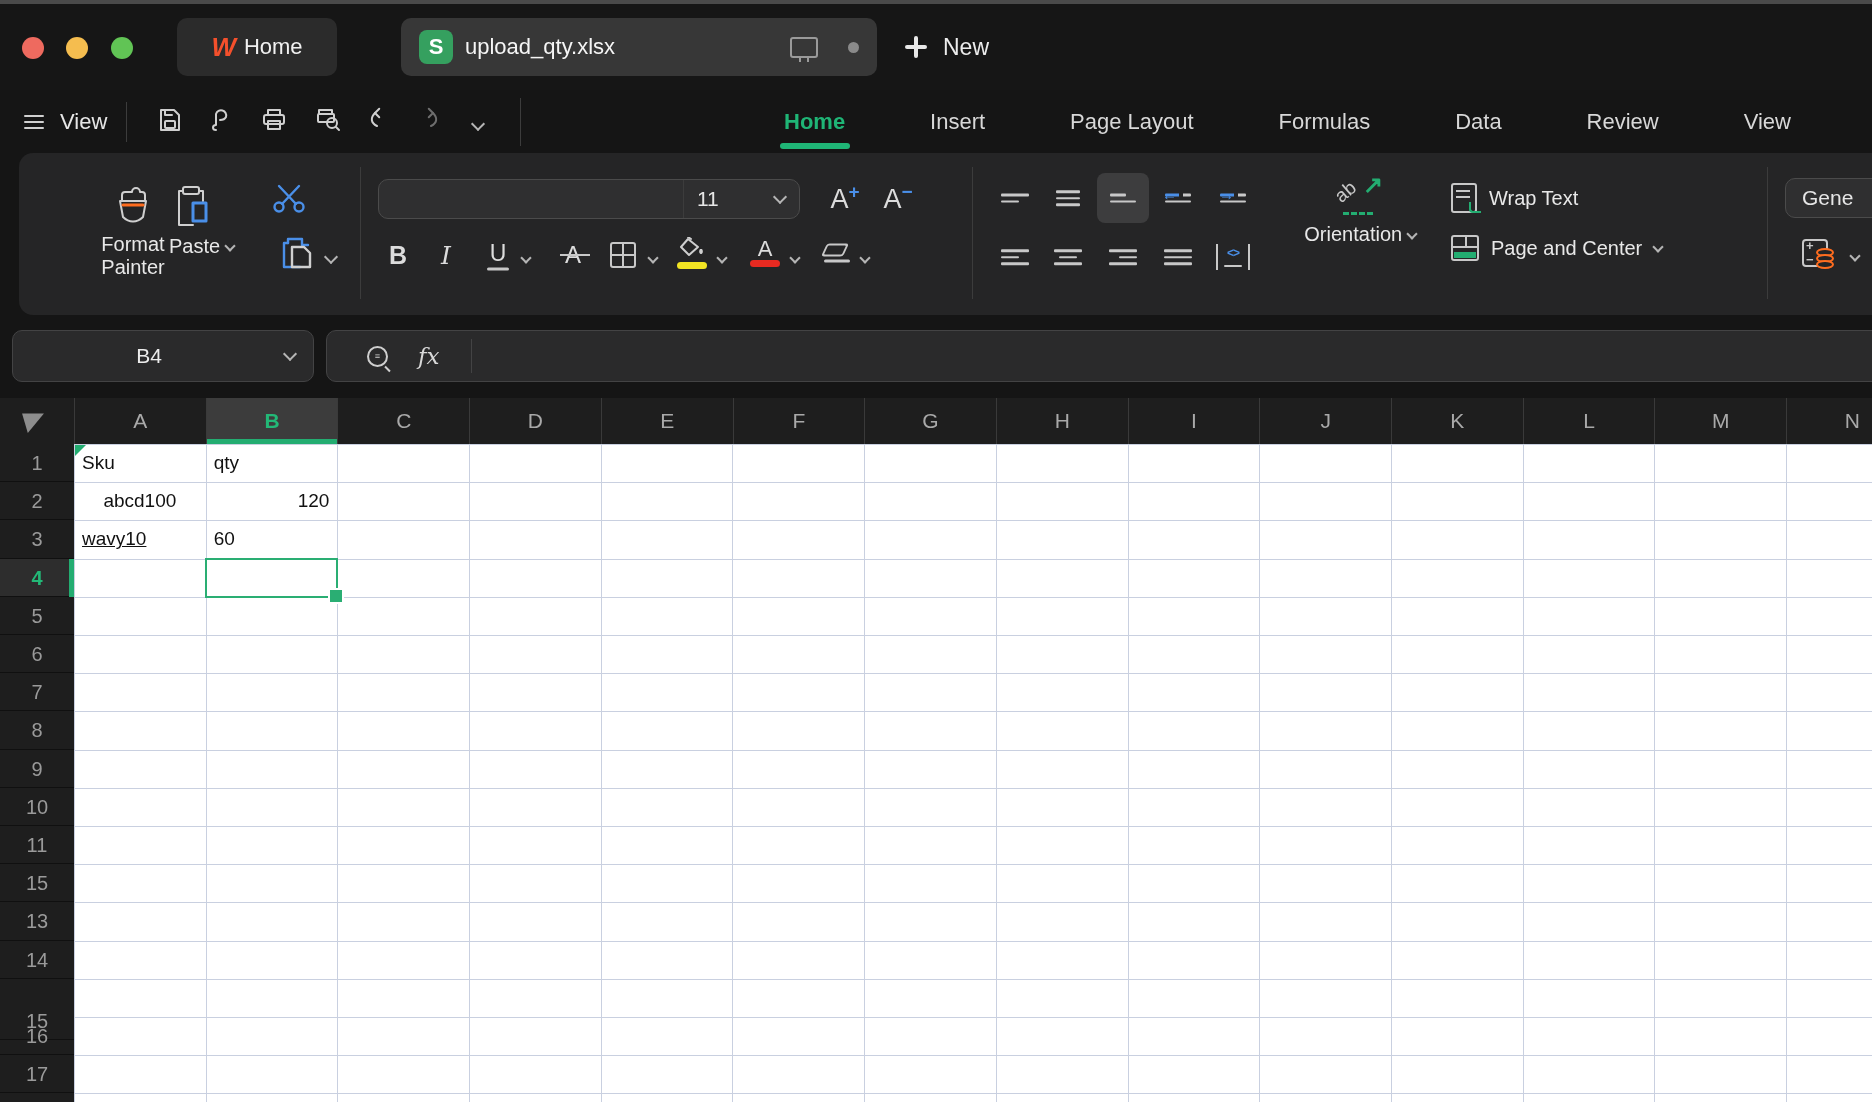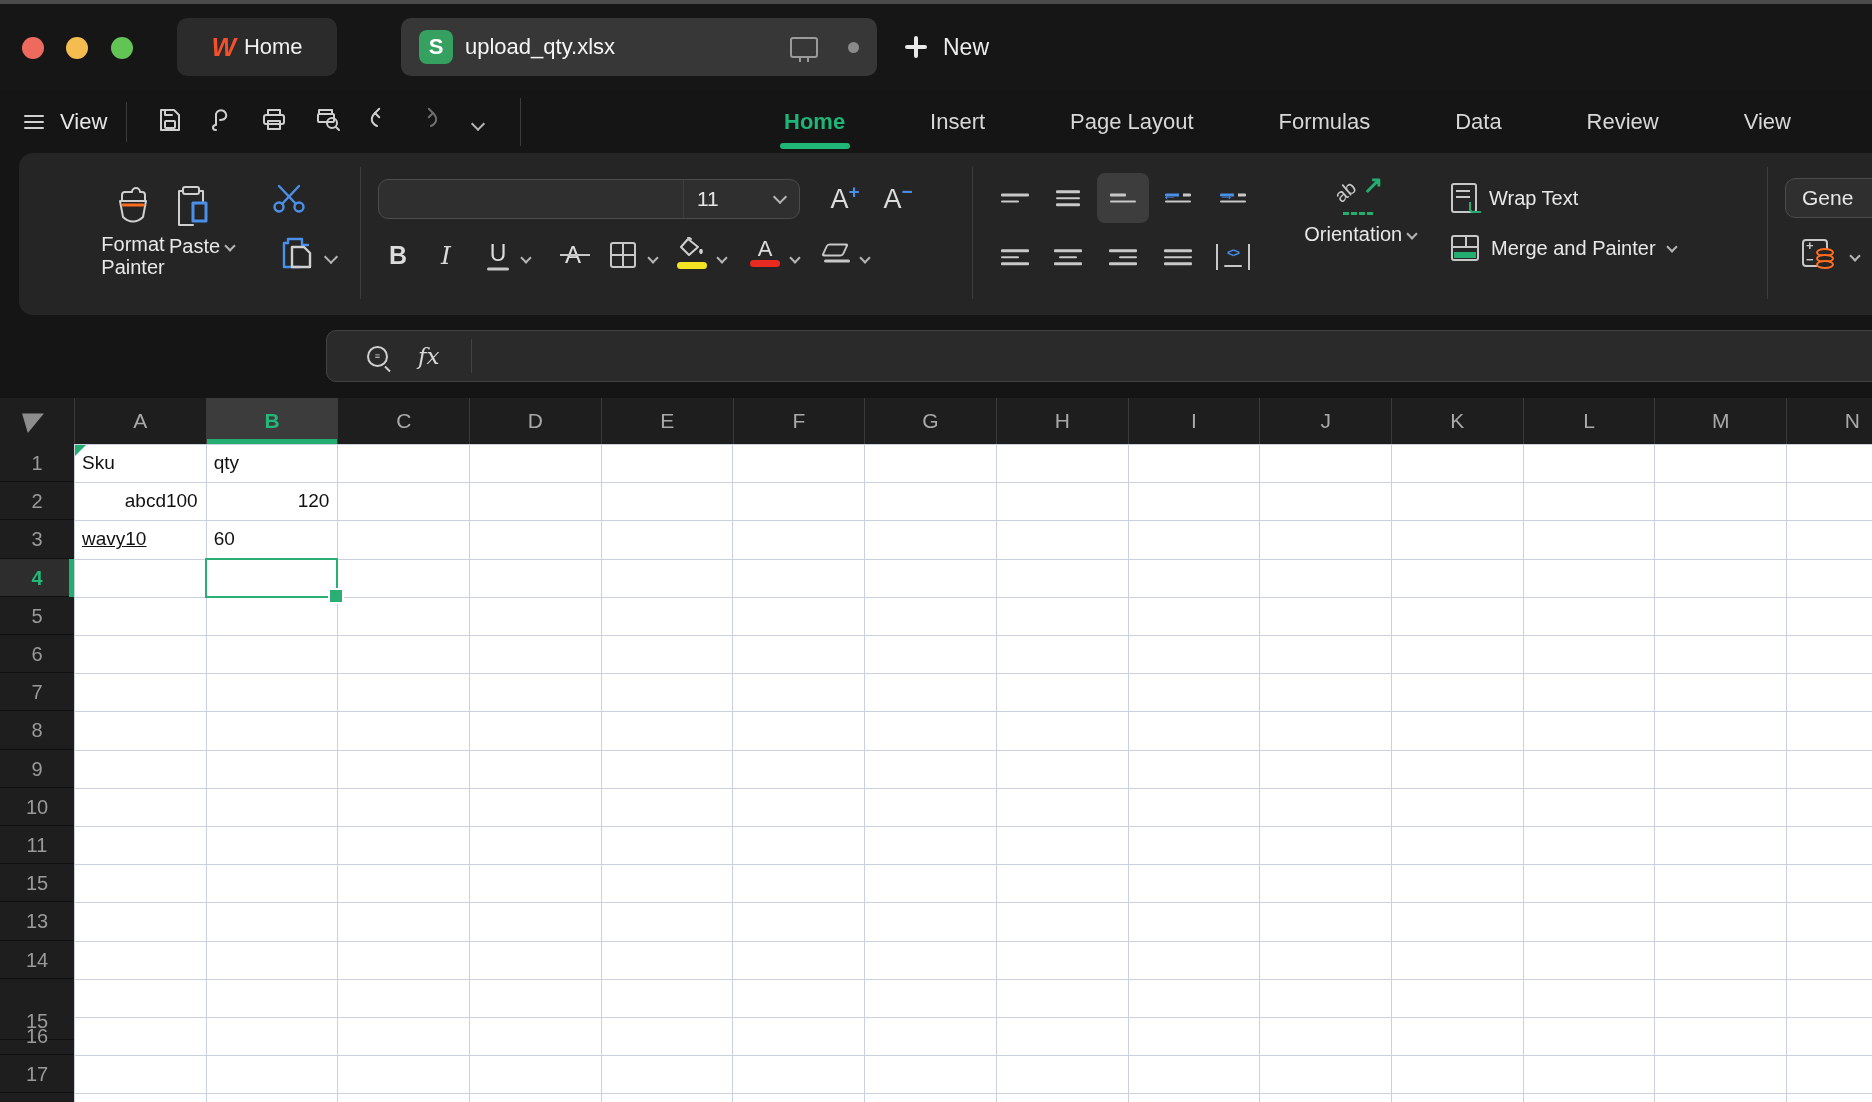--- a/index.html
+++ b/index.html
@@ -341,21 +341,21 @@
         <i style="position:absolute;right:-6px;bottom:-2px;width:10px;height:9px;border-left:2.5px solid #23ad71;border-bottom:2.5px solid #23ad71;border-radius:0 0 0 4px;"></i>
       </span>
       <span class="glabel">Wrap Text</span>
     </div>
     <div class="abs row" style="left:1432px;top:82px;gap:12px;">
       <span style="position:relative;width:28px;height:26px;border:2px solid #c8c8c8;border-radius:3px;box-sizing:border-box;">
         <i style="position:absolute;left:50%;top:0;width:2px;height:9px;background:#c8c8c8;"></i>
         <i style="position:absolute;left:0;top:9px;width:100%;height:2px;background:#c8c8c8;"></i>
         <i style="position:absolute;left:1px;bottom:1px;width:22px;height:6px;background:#23ad71;"></i>
       </span>
-      <span class="glabel">Merge and Painter</span>
+      <span class="glabel">Page and Center</span>
       <span class="chev" style="width:6px;height:6px;margin-top:-3px;"></span>
     </div>
 
     <div class="vdiv" style="left:1748px;top:14px;height:132px;"></div>
 
     <div class="combo row" style="left:1766px;top:25px;width:130px;height:40px;padding:0 16px;">
       <span style="font-size:21px;">Gene</span>
     </div>
     <span class="abs ctr" style="left:1796px;top:100px;">
       <span style="position:relative;display:block;width:26px;height:28px;border:2px solid #c8c8c8;border-radius:4px;box-sizing:border-box;">
@@ -364,20 +364,24 @@
         <span style="position:absolute;right:-8px;bottom:-4px;display:block;">
           <i style="display:block;width:14px;height:5px;border:2px solid #ff6d1f;border-radius:50%;margin-top:-3px;background:#252526;"></i>
           <i style="display:block;width:14px;height:5px;border:2px solid #ff6d1f;border-radius:50%;margin-top:-3px;background:#252526;"></i>
           <i style="display:block;width:14px;height:5px;border:2px solid #ff6d1f;border-radius:50%;margin-top:-3px;background:#252526;"></i>
         </span>
       </span>
     </span>
     <span class="abs ctr" style="left:1836px;top:102px;"><span class="chev" style="width:6px;height:6px;"></span></span>
   </div>
 
+  <div class="abs row" id="namebox">
+    <span style="flex:1;text-align:center;font-size:21px;color:#ececec;">B4</span>
+    <span class="chev" style="margin-right:18px;margin-top:-4px;"></span>
+  </div>
   <div class="abs row" id="fxbox">
     <span class="mag" style="margin-left:40px;">≡</span>
     <span class="fx" style="margin-left:30px;">fx</span>
     <span class="vdiv" style="position:static;width:1px;height:34px;background:#434344;margin-left:32px;"></span>
     <span style="flex:1;"></span>
   </div>
 
   <div class="abs" id="grid">
     <div id="colhdrs">
         <div class="colhdr" style="left: 74px; width: 131.7px;">A</div>
@@ -413,21 +417,21 @@
         <div class="rownum" style="top: 496.6px; height: 38.2px; line-height: 38.2px;">14</div>
         <div class="rownum" style="top: 558px; height: 38.2px; line-height: 38.2px;">15</div>
         <div class="rownum" style="top: 573px; height: 38.2px; line-height: 38.2px;">16</div>
         <div class="rownum" style="top: 611.2px; height: 38.2px; line-height: 38.2px;">17</div>
         <div class="rownum" style="top: 649.4px; height: 38.2px; line-height: 38.2px;">18</div>
         <div id="rowbar" style="top: 114.6px; height: 38.2px;"></div>
       </div>
     <div id="cells">
         <div class="cell" style="left: 0px; top: 0px; width: 131.7px; height: 38.2px; line-height: 38.2px; text-align: left;">Sku</div>
         <div class="cell" style="left: 131.7px; top: 0px; width: 131.7px; height: 38.2px; line-height: 38.2px; text-align: left;">qty</div>
-        <div class="cell" style="left: 0px; top: 38.2px; width: 131.7px; height: 38.2px; line-height: 38.2px; text-align: right;">abcd100</div>
+        <div class="cell" style="left: 0px; top: 38.2px; width: 131.7px; height: 38.2px; line-height: 38.2px; text-align: center;">abcd100</div>
         <div class="cell" style="left: 131.7px; top: 38.2px; width: 131.7px; height: 38.2px; line-height: 38.2px; text-align: right;">120</div>
         <div class="cell u" style="left: 0px; top: 76.4px; width: 131.7px; height: 38.2px; line-height: 38.2px; text-align: left;">wavy10</div>
         <div class="cell" style="left: 131.7px; top: 76.4px; width: 131.7px; height: 38.2px; line-height: 38.2px; text-align: left;">60</div>
         <div id="a1tri" style="left: 1px; top: 1px;"></div>
         <div id="selbox" style="left: 130.7px; top: 113.6px; width: 133.7px; height: 40.2px;">
           <div id="fillhandle"></div>
         </div>
       </div>
   </div>
 

